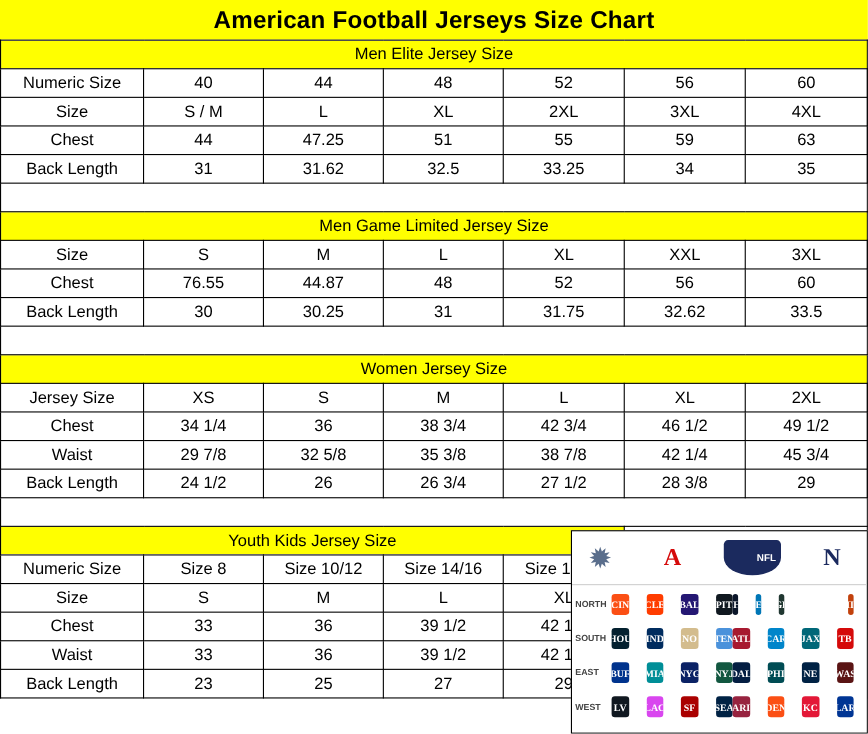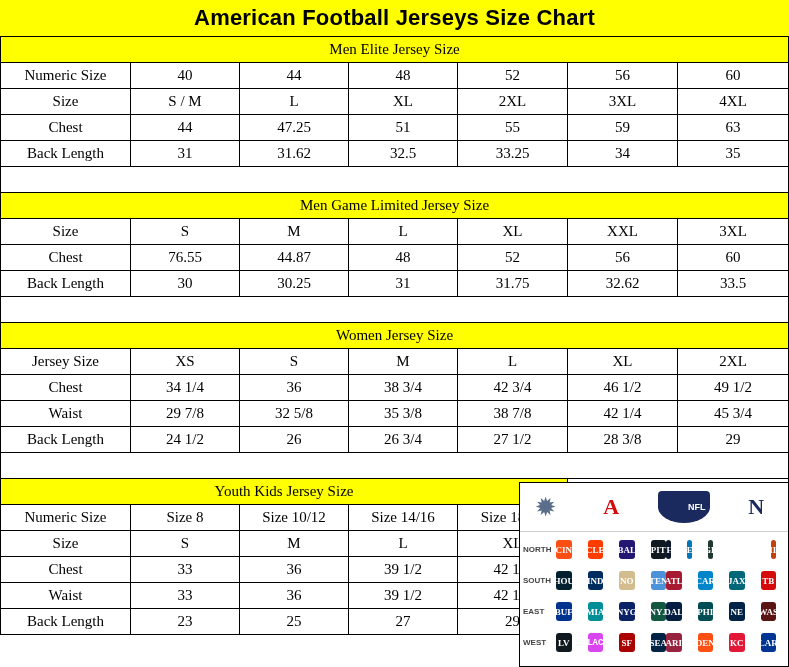--- a/index.html
+++ b/index.html
@@ -27,21 +27,20 @@
     align-items: center;
     justify-content: center;
     font-weight: bold;
     font-size: 22px;
     letter-spacing: .2px;
   }
   table.chart {
     width: 789px;
     border-collapse: collapse;
     table-layout: fixed;
-    font-family: Liberation Serif, serif;
   }
   table.chart td {
     border: 1px solid #000000;
     text-align: center;
     font-size: 15px;
     height: 25px;
     padding: 0 2px;
     overflow: hidden;
     white-space: nowrap;
   }
@@ -398,21 +397,21 @@
             <span class="team-dot" style="background: rgb(4, 30, 66);">DAL</span>
             <span class="team-dot" style="background: rgb(0, 76, 84);">PHI</span>
             <span class="team-dot" style="background: rgb(0, 34, 68);">NE</span>
             <span class="team-dot" style="background: rgb(90, 20, 20);">WAS</span>
           </div>
         </div>
         <div class="div-row">
           <div class="div-name">WEST</div>
           <div class="team-group">
             <span class="team-dot" style="background: rgb(16, 24, 32);">LV</span>
-            <span class="team-dot" style="background: #d946ef; font-family: Liberation Mono, monospace;">LAC</span>
+            <span class="team-dot" style="background: #d946ef;">LAC</span>
             <span class="team-dot" style="background: rgb(170, 0, 0);">SF</span>
             <span class="team-dot" style="background: rgb(0, 34, 68);">SEA</span>
           </div>
           <div class="team-group">
             <span class="team-dot" style="background: rgb(151, 35, 63);">ARI</span>
             <span class="team-dot" style="background: rgb(251, 79, 20);">DEN</span>
             <span class="team-dot" style="background: rgb(227, 24, 55);">KC</span>
             <span class="team-dot" style="background: rgb(0, 53, 148);">LAR</span>
           </div>
         </div>

